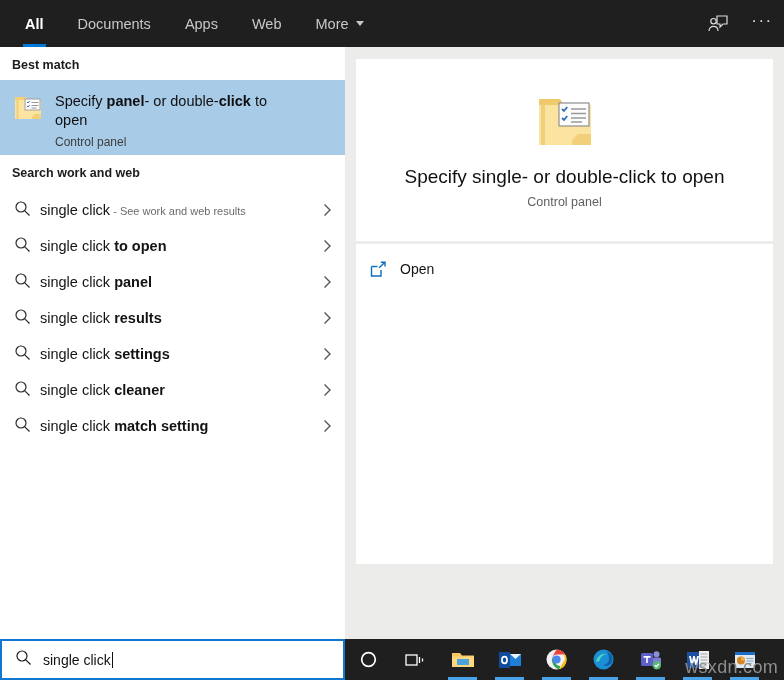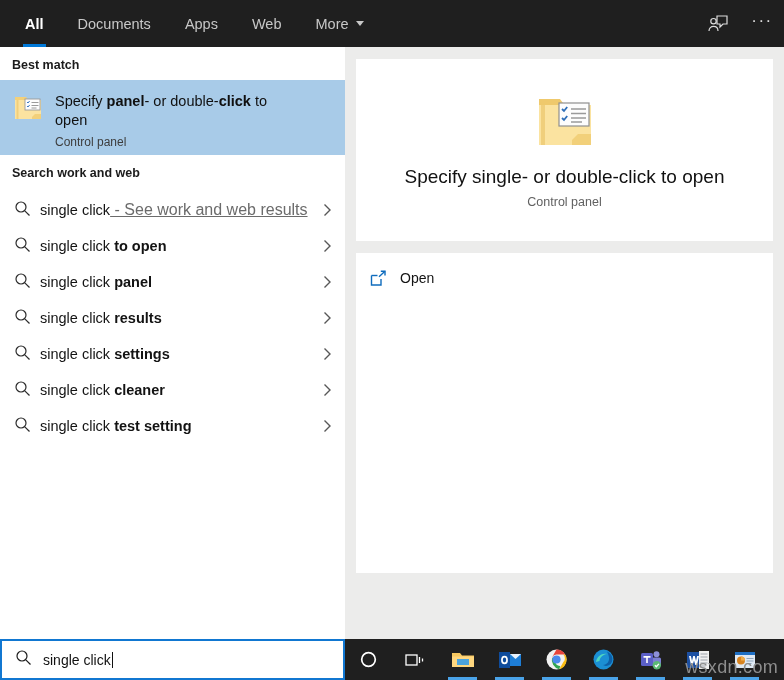--- a/index.html
+++ b/index.html
@@ -89,42 +89,42 @@
     cursor: default;
   }
   .sug-icon { width: 22px; flex: 0 0 22px; color: #2b2b2b; }
   .sug-label {
     flex: 1 1 auto;
     font-size: 14.5px; color: #131313;
     white-space: nowrap; overflow: hidden;
     margin-left: 4px;
   }
   .sug-label b { font-weight: bold; }
-  .sug-label .muted { color: #6b6b6b; font-size: 16px; text-decoration: underline; }
+  .sug-label .muted { color: #6b6b6b; font-size: 11px; }
   .chev { flex: 0 0 16px; color: #575757; display: flex; justify-content: center; }
 
   
   .right-col {
     position: absolute; left: 345px; top: 47px;
     width: 439px; height: 592px;
     background: #ececeb;
     padding: 12px 11px 0 11px;
   }
   .preview-card {
     background: #ffffff;
     height: 182px;
     display: flex; flex-direction: column;
     align-items: center; justify-content: center;
   }
   .pv-icon { margin-bottom: 10px; }
   .pv-title { font-size: 19px; color: #111111; text-align: center; }
   .pv-sub { font-size: 12.5px; color: #616161; margin-top: 7px; }
   .actions-card {
     background: #ffffff;
-    margin-top: 12px;
+    margin-top: 3px;
     height: 320px;
     padding-top: 8px;
   }
   .action-row {
     display: flex; align-items: center;
     height: 34px; padding: 0 14px;
     cursor: default;
   }
   .action-icon { width: 26px; flex: 0 0 26px; display: flex; align-items: center; }
   .action-label { font-size: 14px; color: #141414; margin-left: 4px; }
@@ -343,21 +343,21 @@
       </div>
 
       <div class="sug-row">
         <div class="sug-icon">
           <svg width="17" height="17" viewBox="0 0 17 17" fill="none">
             <circle cx="7" cy="7" r="5" stroke="#2b2b2b" stroke-width="1.2"></circle>
             <path d="M10.8 10.8L15.5 15.5" stroke="#2b2b2b" stroke-width="1.2"></path>
           </svg>
         </div>
         <div class="sug-label">
-          <span>single click </span><b>test setting</b>
+          <span>single click </span><b>match setting</b>
         </div>
         <div class="chev">
           <svg width="9" height="14" viewBox="0 0 9 14" fill="none">
               <path d="M1.5 1.5l5.5 5.5-5.5 5.5" stroke="#575757" stroke-width="1.4"></path>
             </svg>
         </div>
       </div>
 
     </div>
   </div>

